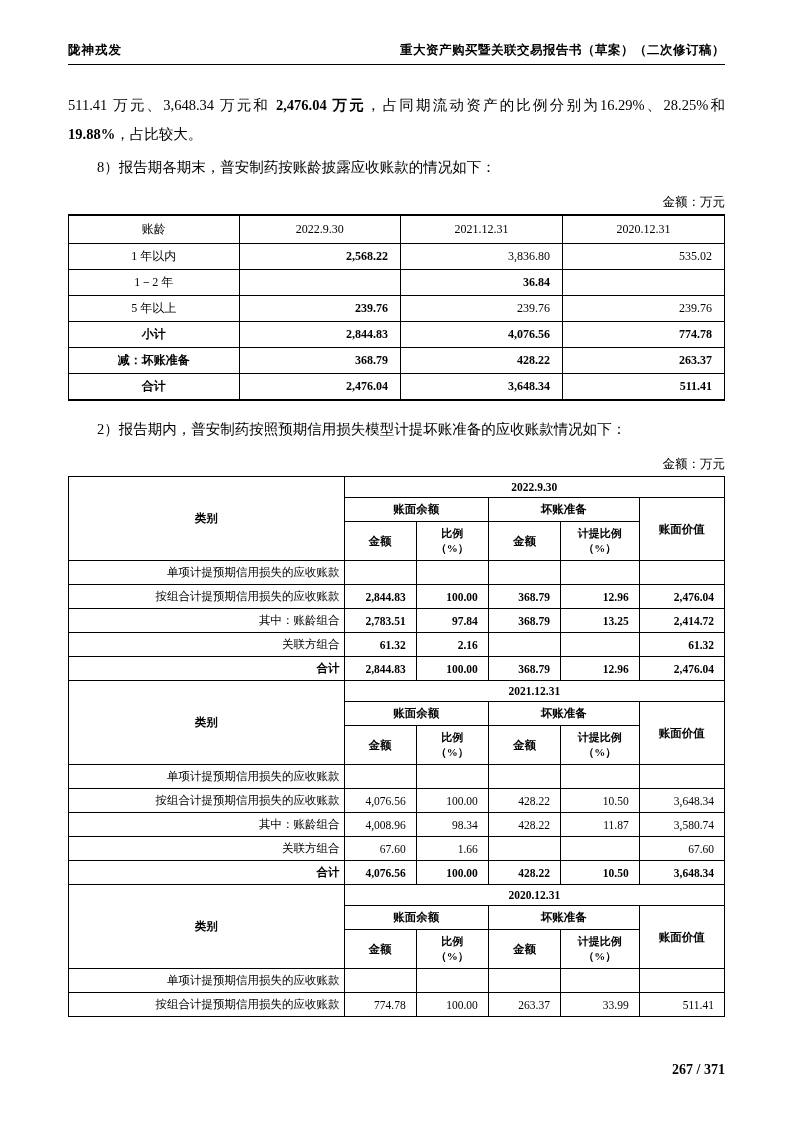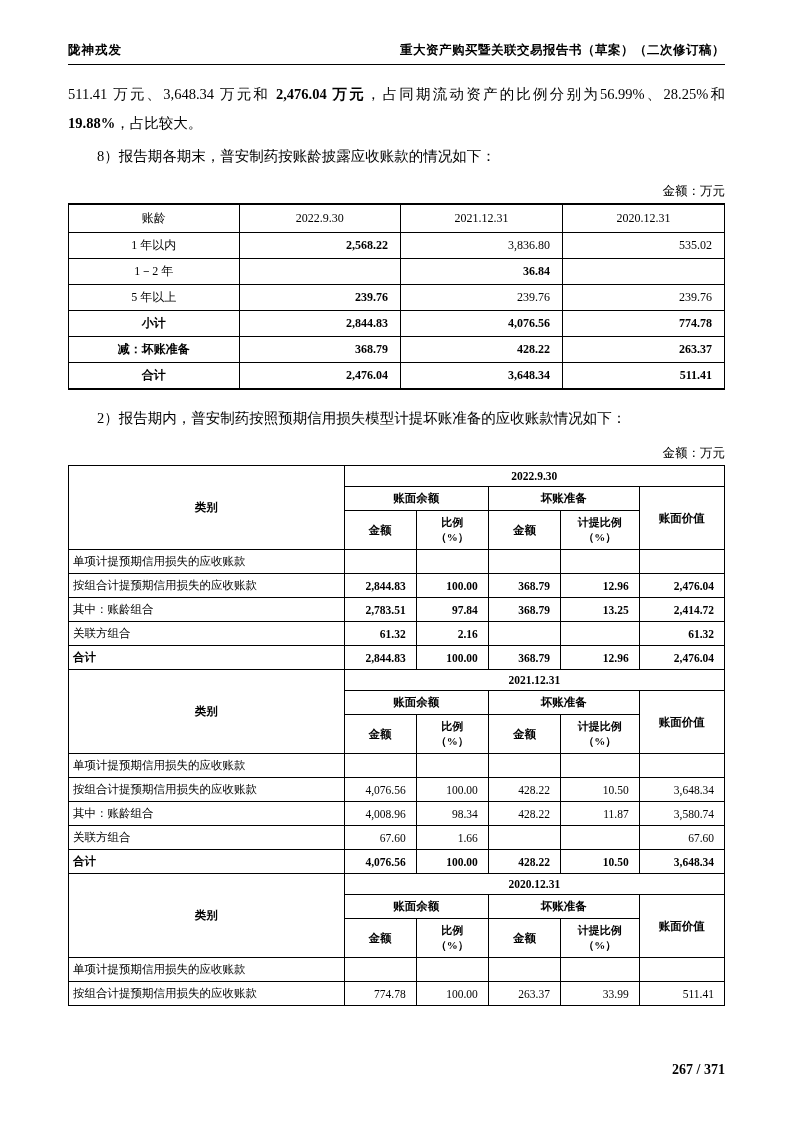--- a/index.html
+++ b/index.html
@@ -23,21 +23,21 @@
   }
   
   .header {
     display: flex;
     align-items: flex-end;
     justify-content: space-between;
     font-size: 12.5px;
     font-weight: bold;
     padding-bottom: 5px;
     border-bottom: 1px solid #000;
-    margin-bottom: 15px;
+    margin-bottom: 26px;
   }
   .header .left { letter-spacing: 1px; }
   .header .right { letter-spacing: 0.5px; }
 
   
   .para {
     font-size: 14.5px;
     line-height: 2.0;
     text-align: justify;
     margin: 0 0 4px 0;
@@ -79,21 +79,21 @@
   .t1 tr.sum td { font-weight: bold; }
   .t1 tr.total td { font-weight: bold; border-top: 1.2px solid #000; }
 
   
   .t2 {
     border: 1px solid #000;
     margin-bottom: 0;
   }
   .t2 td, .t2 th { text-align: center; font-size: 11.5px; padding: 4px 4px; }
   .t2 .head th { font-weight: bold; }
-  .t2 td.rowlbl { text-align: left; }
+  .t2 td.rowlbl { text-align: right; }
   .t2 td.num { text-align: right; padding-right: 10px; }
   .t2 tr.total td { font-weight: bold; }
   .t2 .period { font-weight: bold; }
   .t2 .small { font-size: 11px; }
 
   .tblock { margin-top: 0; }
   .tblock + .tblock { margin-top: -1px; }
 
   .footer {
     position: absolute;
@@ -107,21 +107,21 @@
 <body>
 
 <div class="page">
 
   <div class="header">
     <span class="left">陇神戎发</span>
     <span class="right">重大资产购买暨关联交易报告书（草案）（二次修订稿）</span>
   </div>
 
   <p class="para">
-    <span>511.41 万元、3,648.34 万元和 </span><span class="bold">2,476.04 万元</span><span>，占同期流动资产的比例分别为</span><span>56.99%、28.25%和 </span><span class="bold">19.88%</span><span>，占比较大。</span>
+    <span>511.41 万元、3,648.34 万元和 </span><span class="bold">2,476.04 万元</span><span>，占同期流动资产的比例分别为</span><span>16.29%、28.25%和 </span><span class="bold">19.88%</span><span>，占比较大。</span>
   </p>
 
   <p class="para indent">8）报告期各期末，普安制药按账龄披露应收账款的情况如下：</p>
 
   <div class="amount-note">金额：万元</div>
 
   <table class="t1">
     <colgroup>
       <col style="width:26%">
         <col style="width:24.6%">

